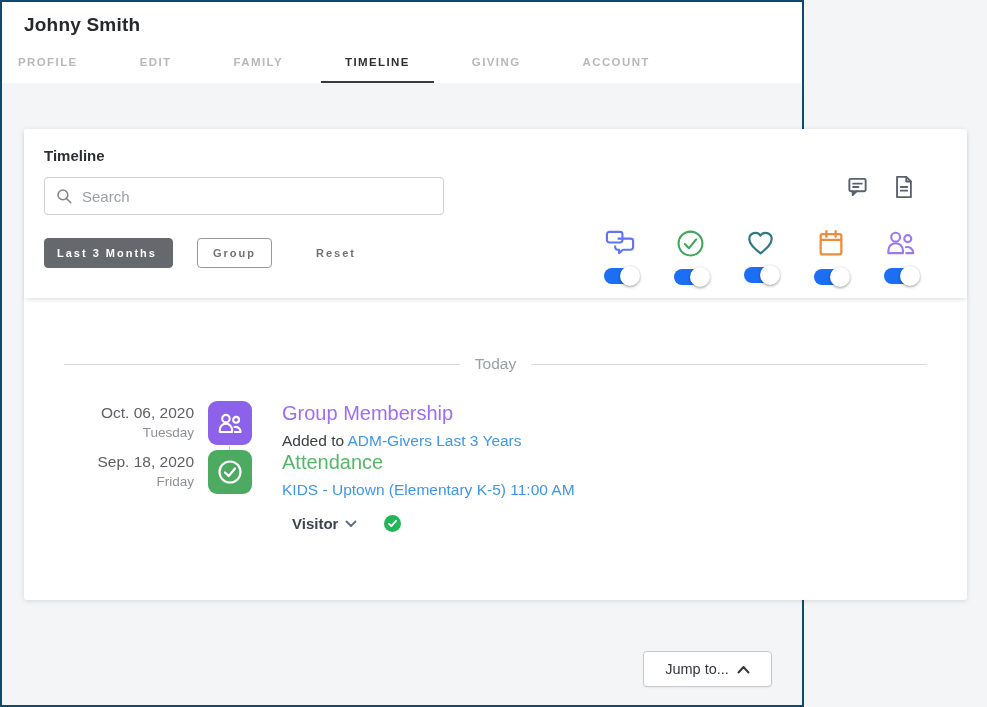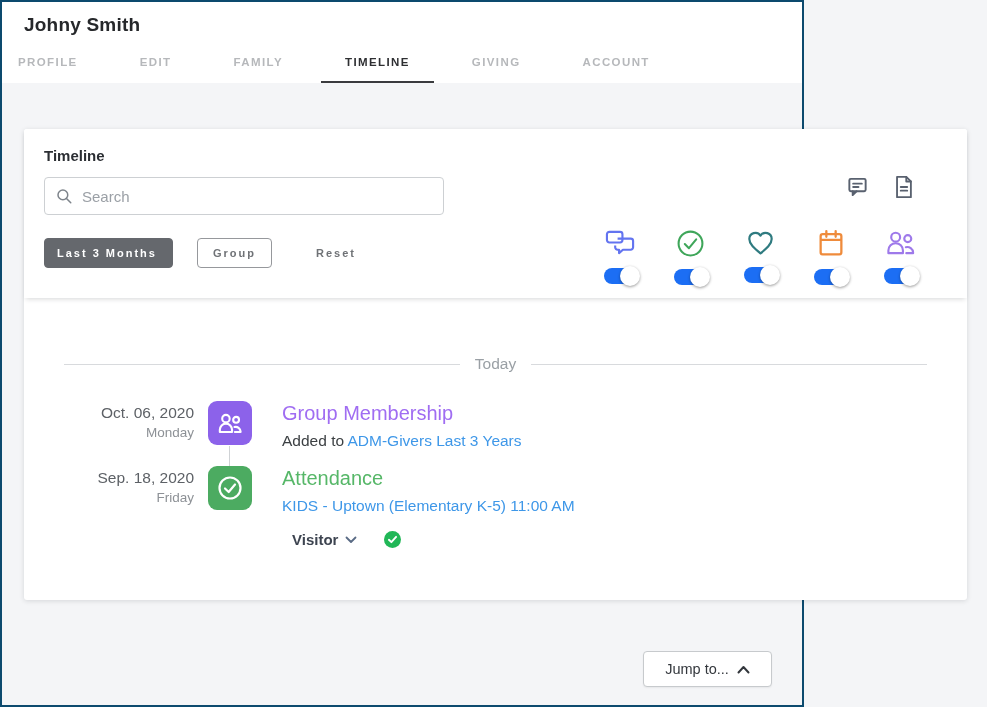--- a/index.html
+++ b/index.html
@@ -85,21 +85,21 @@
   }
   
   .timeline-body { padding:0 40px; }
   .today-divider {
     margin-top:57px; display:flex; align-items:center;
     color:#9aa0a5; font-size:15.5px;
   }
   .today-divider .line { flex:1; height:1px; background:#d8dadd; }
   .today-divider .today-label { padding:0 15px; }
   .entry { display:flex; margin-top:28px; }
-  .entry.second { margin-top:16px; }
+  .entry.second { margin-top:0; }
   .date-col { width:130px; text-align:right; padding-top:3px; }
   .date-main { font-size:15.5px; color:#5d6166;text-align:right; }
   .date-day { font-size:13.5px; color:#8d9196; margin-top:3px; }
   .icon-col { width:44px; margin-left:14px; margin-right:30px; position:relative; }
   .event-badge {
     width:44px; height:44px; border-radius:9px;
     display:flex; align-items:center; justify-content:center;
   }
   .badge-purple { background:#8c62ea; }
   .badge-green { background:#4cab61; }
@@ -245,21 +245,21 @@
 
       <div class="today-divider">
         <div class="line"></div>
         <div class="today-label">Today</div>
         <div class="line"></div>
       </div>
 
       <div class="entry">
         <div class="date-col">
           <div class="date-main">Oct. 06, 2020</div>
-          <div class="date-day">Monday</div>
+          <div class="date-day">Tuesday</div>
         </div>
         <div class="icon-col">
           <div class="event-badge badge-purple">
             <svg width="26" height="23" viewBox="0 0 32 28" fill="none" stroke="#ffffff" stroke-width="2.6" stroke-linecap="round" stroke-linejoin="round">
               <circle cx="11" cy="8" r="4.6"></circle>
               <path d="M3.5 24.5 v-2.8 a7.5 7.5 0 0 1 15 0 v2.8 z"></path>
               <circle cx="23.5" cy="9.5" r="3.6"></circle>
               <path d="M21.5 18.3 a6 6 0 0 1 7.5 5.5 v0.7 h-7"></path>
             </svg>
           </div>

